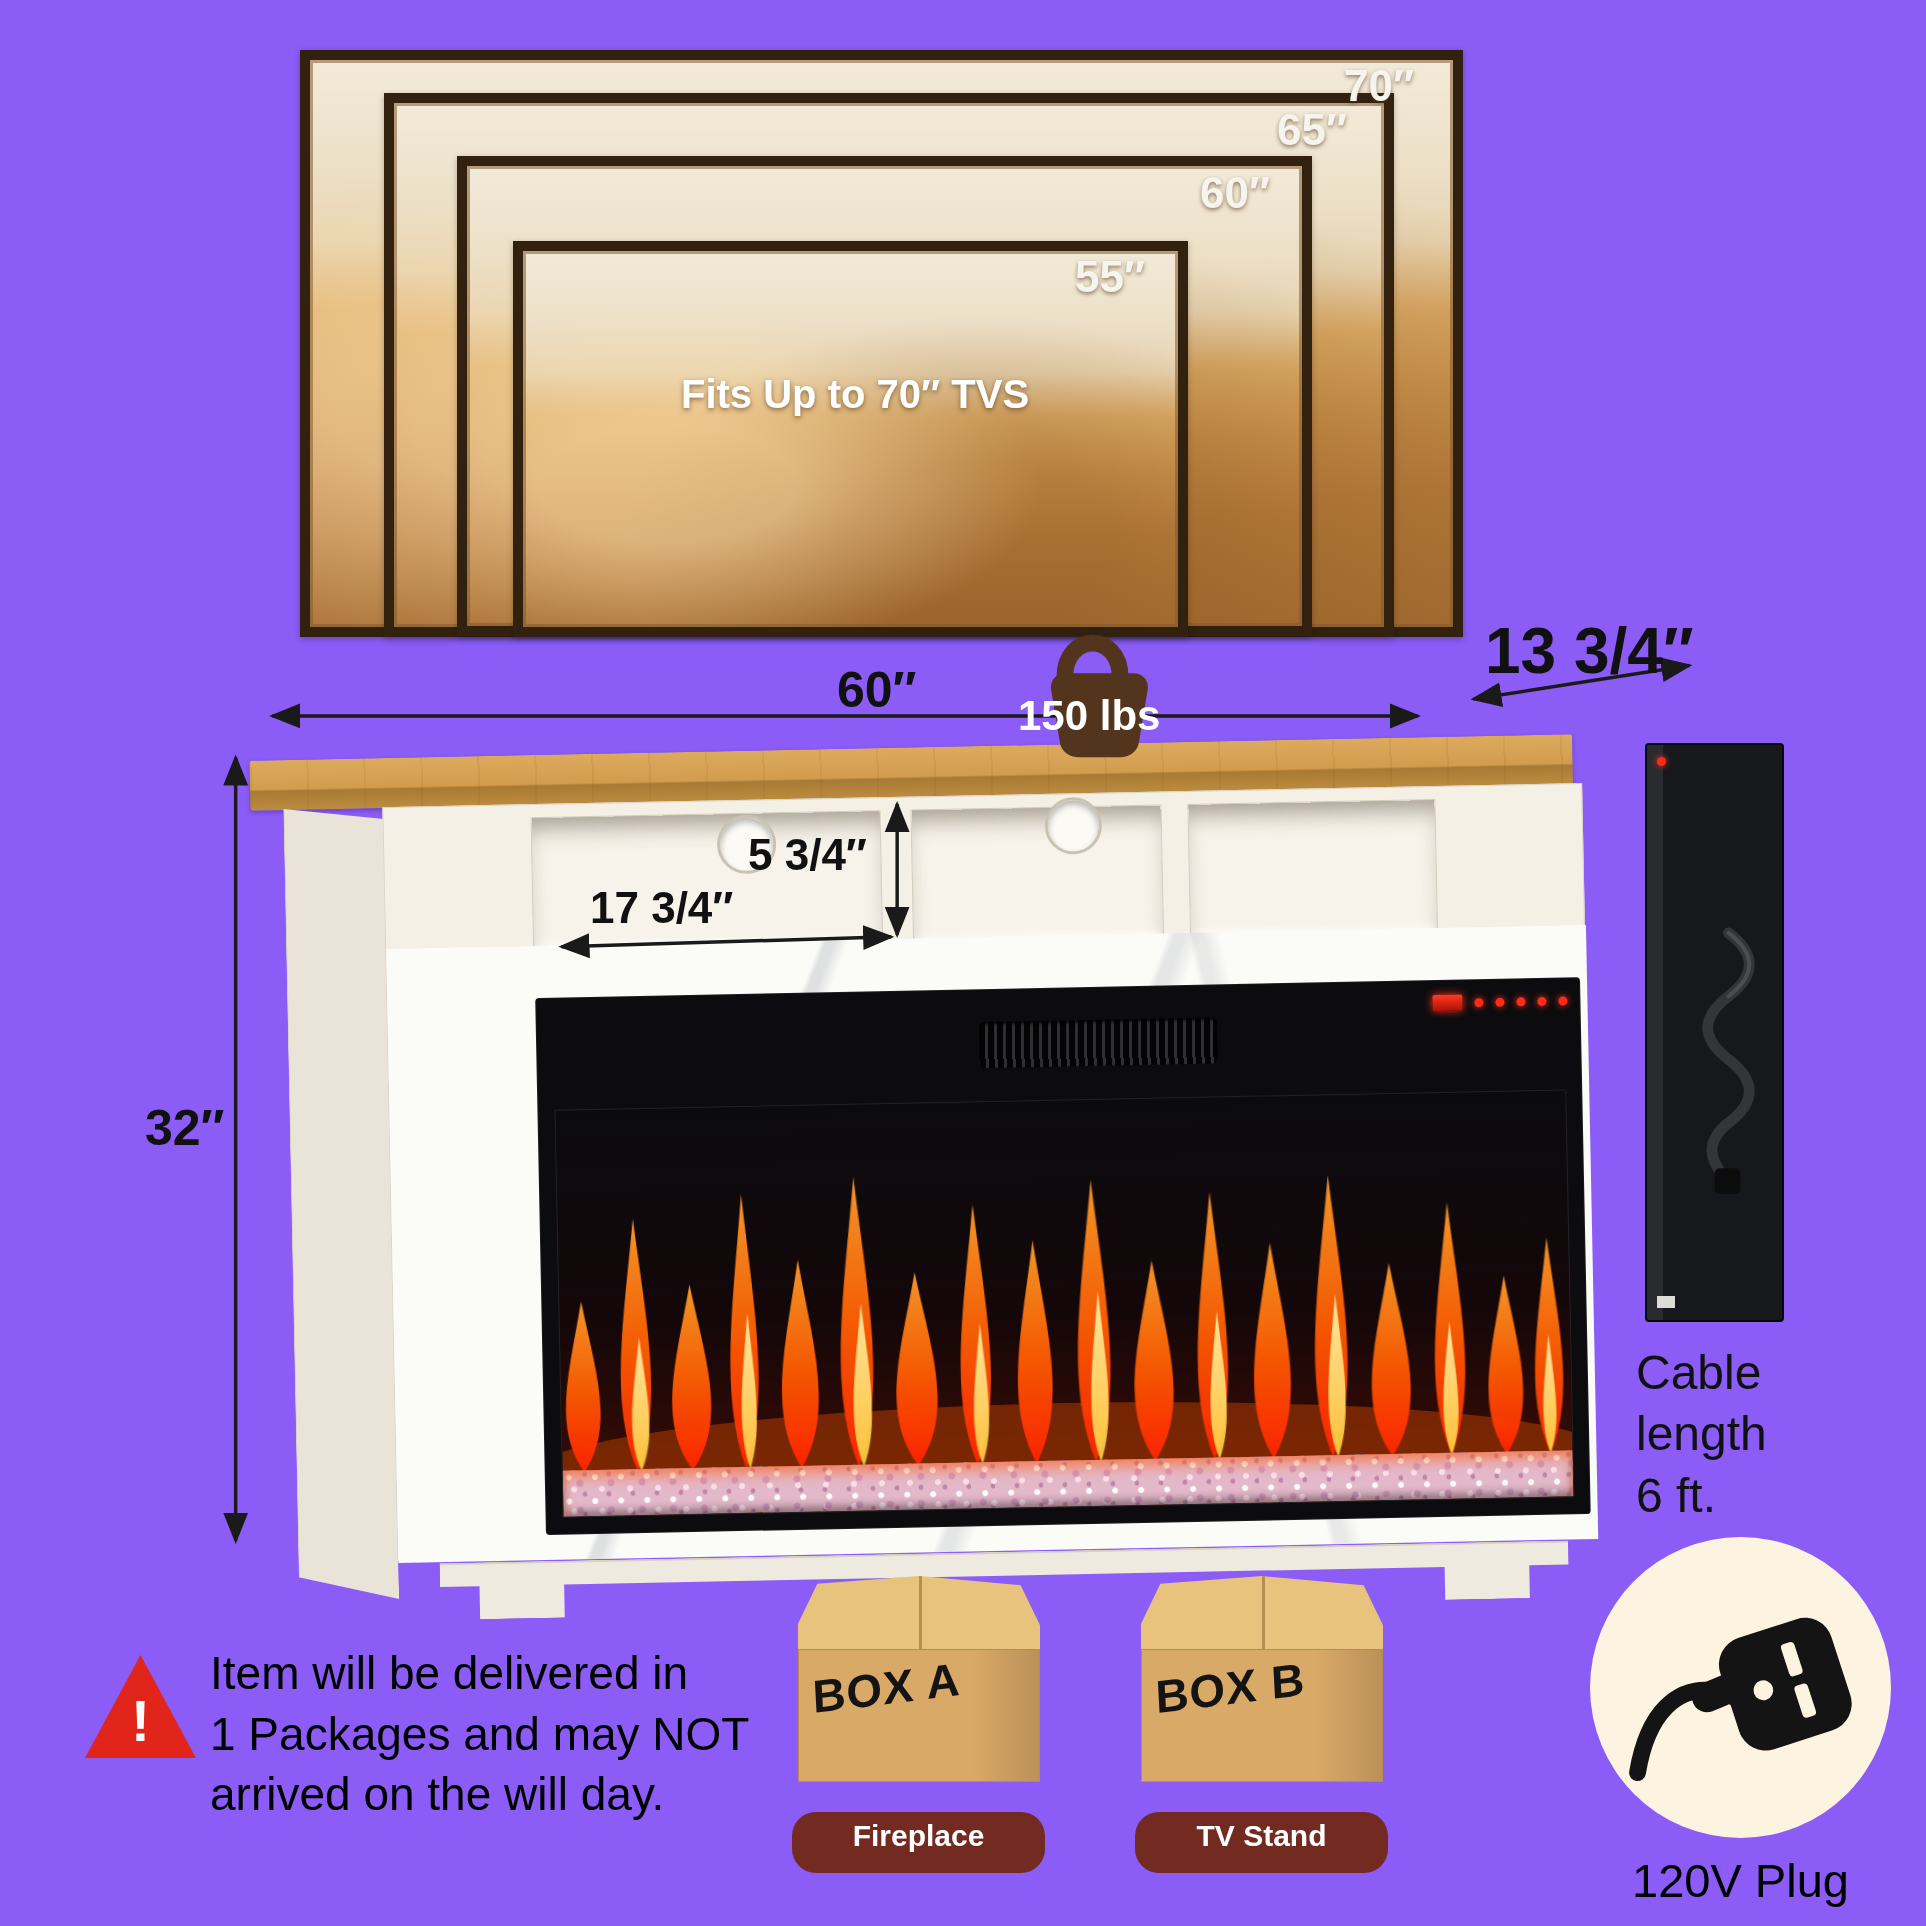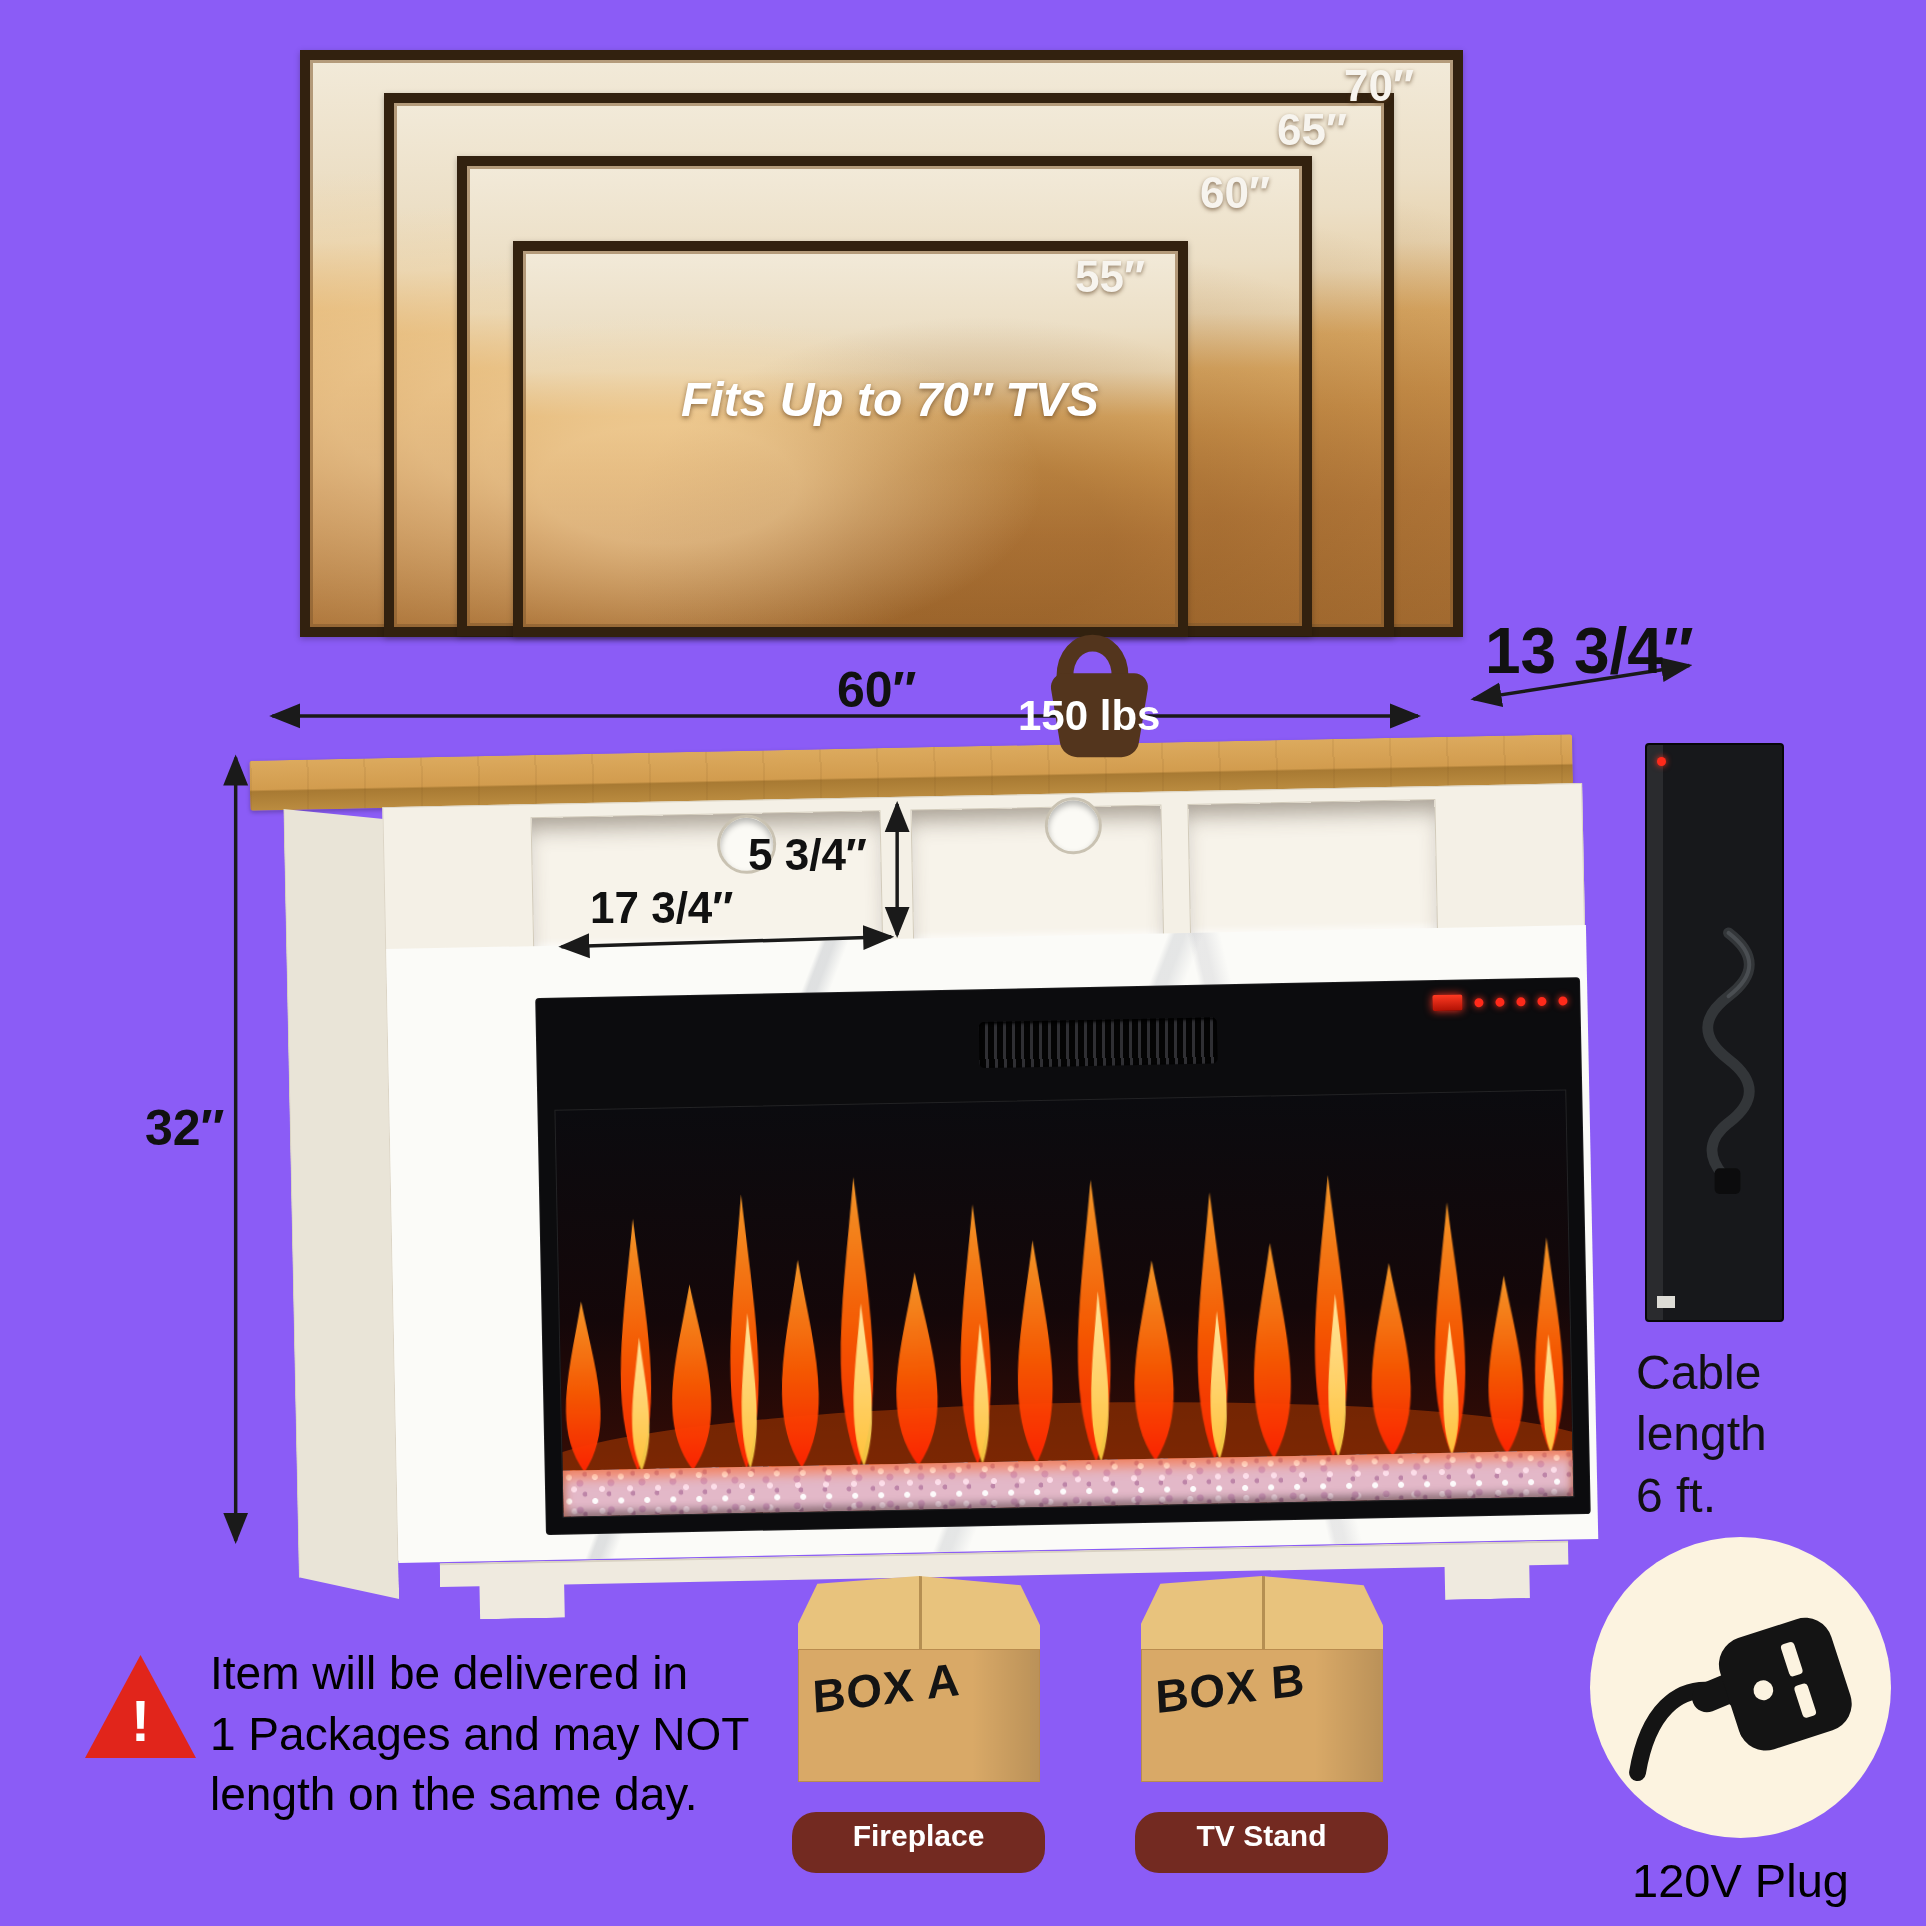--- a/index.html
+++ b/index.html
@@ -6,22 +6,22 @@
   .canvas{position:relative;width:1927px;height:1927px;background:#8b5cf6;overflow:hidden;
           font-family:"Liberation Sans",sans-serif;color:#111;}
 
   
   .tvframe{position:absolute;border:10px solid #32210f;box-shadow:inset 0 0 0 3px rgba(130,90,45,.55), 0 2px 6px rgba(0,0,0,.25);
     background:
       radial-gradient(ellipse at 22% 62%, rgba(255,230,185,.50) 0 18%, transparent 52%),
       radial-gradient(ellipse at 70% 78%, rgba(120,70,20,.28) 0 20%, transparent 55%),
       linear-gradient(180deg,#f2ead9 0%,#ecdfc6 20%,#e7d2ae 32%,#dcab66 44%,#cf964f 58%,#bc8040 76%,#a97034 100%);}
   .tvlabel{position:absolute;font-weight:bold;font-size:44px;color:#f7f4ee;text-shadow:0 2px 4px rgba(80,50,20,.6);}
-  .tv-caption{position:absolute;left:681px;top:372px;font-size:48px;font-weight:bold;color:#ffffff;
-    text-shadow:0 2px 5px rgba(90,55,20,.65);font-style:italic;}
+  .tv-caption{position:absolute;left:681px;top:372px;font-size:40px;font-weight:bold;color:#ffffff;
+    text-shadow:0 2px 5px rgba(90,55,20,.65);}
 
   
   .dim{position:absolute;font-weight:bold;color:#111;}
   .arrow-layer{position:absolute;left:0;top:0;width:1927px;height:1927px;pointer-events:none;}
 
   
   .kettlebell{position:absolute;left:1018px;top:616px;width:149px;height:156px;}
   .kettlebell .wt{position:absolute;left:0;top:76px;width:149px;color:#fff;
     font-size:42px;font-weight:bold;}
 
@@ -235,21 +235,21 @@
     <span>length</span>
     <span>6 ft.</span>
   </div>
 
   <div class="warn-tri">
     <span>!</span>
   </div>
   <div class="delivery">
     <span>Item will be delivered in</span>
     <span>1 Packages and may NOT</span>
-    <span>length on the same day.</span>
+    <span>arrived on the will day.</span>
   </div>
 
   <div class="box" style="left:798px;top:1576px;">
     <div class="flaps"></div>
     <div class="bfront"></div>
     <span class="blabel">BOX A</span>
   </div>
   <div class="box" style="left:1141px;top:1576px;">
     <div class="flaps"></div>
     <div class="bfront"></div>

